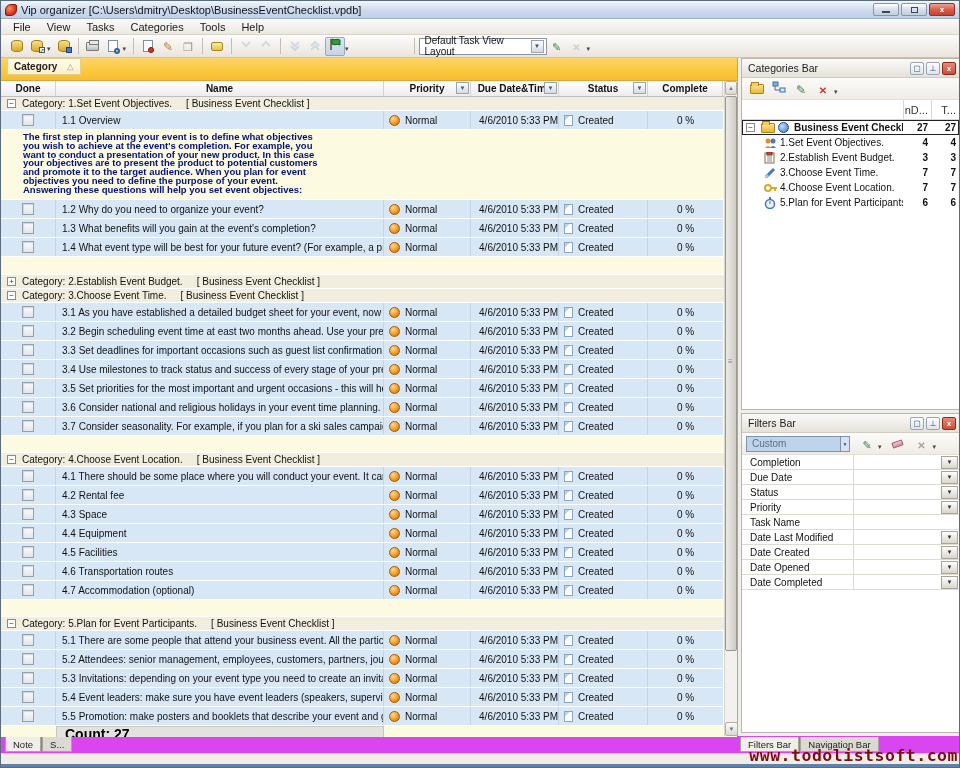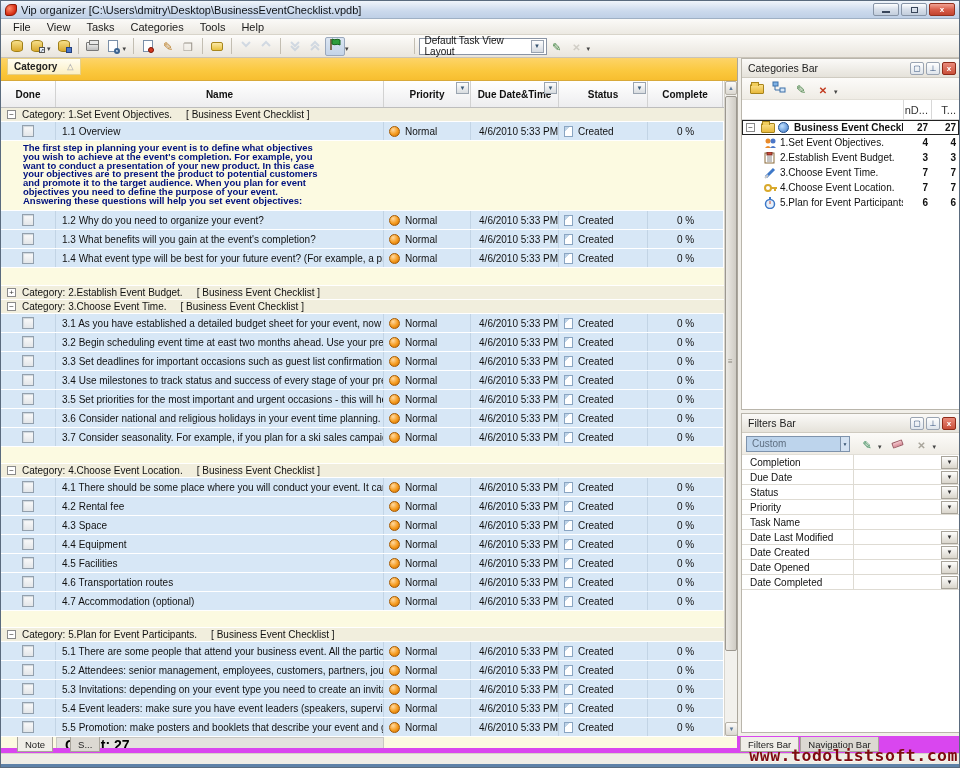--- a/index.html
+++ b/index.html
@@ -54,21 +54,21 @@
   .rpanel{width:222px;height:678px;background:#F1EFE9;padding-left:3px;}
 
   
   .groupbar{height:23px;background:linear-gradient(#FDD469,#FBC940 55%,#F7BE2F);display:flex;padding:0 6px;
             border-bottom:1px solid #D8A93A;}
   .gchip{height:17px;background:linear-gradient(#FFFDF2,#FBEFC4);border:1px solid #E6D089;display:flex;align-items:center;
          padding:0 6px;font-size:10px;font-weight:bold;color:#222;}
   .gchip .sort{font-size:8px;color:#B9B9B9;margin-left:10px;}
 
   
-  .ghead{height:27px;display:flex;background:linear-gradient(#FFFFFF,#EDEDEF);border-bottom:1px solid #BDBDBD;}
+  .ghead{height:16px;display:flex;background:linear-gradient(#FFFFFF,#EDEDEF);border-bottom:1px solid #BDBDBD;}
   .hcell{font-size:10px;font-weight:bold;color:#111;display:flex;align-items:center;justify-content:center;
          border-right:1px solid #D2D2D2;position:relative;}
   .hdd{position:absolute;right:1px;top:1px;width:13px;height:12px;background:linear-gradient(#FDFDFD,#D8DCE0);
        border:1px solid #9AA4B0;font-size:6px;color:#3B5A77;display:flex;align-items:center;justify-content:center;}
 
   
   .gcontent{height:640px;overflow:hidden;background:#fff;}
   .catrow{height:13px;margin-bottom:1px;background:#F1EEDD;display:flex;align-items:center;font-size:10px;color:#111;
           padding-left:6px;}
   .expbox{width:9px;height:9px;border:1px solid #8A8A8A;background:#fff;font-size:8px;line-height:7px;text-align:center;
@@ -136,21 +136,21 @@
   .frow .flbl{width:112px;padding-left:8px;border-right:1px solid #DEDBD3;overflow:hidden;white-space:nowrap;height:100%;display:flex;align-items:center;}
   .frow .fval{flex:1;height:100%;}
   .fdd{width:17px;height:13px;margin-right:1px;background:linear-gradient(#FDFDFC,#DAD6CC);border:1px solid #A8A49A;
        font-size:6px;color:#333;display:flex;align-items:center;justify-content:center;}
 
   
   .tabsrow{position:absolute;left:0;top:735px;width:960px;height:17px;display:flex;}
   .tab{height:15px;margin-top:1px;border:1px solid #A8A49A;border-top:none;background:#DCD9D2;font-size:9.5px;color:#222;
        display:flex;align-items:center;justify-content:center;padding:0 7px;margin-right:1px;}
   .tab.active{background:#F0EEE8;}
-  .ltabs{margin-left:16px;display:flex;gap:16px;}
+  .ltabs{margin-left:4px;display:flex;}
   .rtabs{position:absolute;left:739px;display:flex;}
   .statusbar{position:absolute;left:0;top:752px;width:960px;height:11px;background:#EFEDE6;border-top:1px solid #D5D2C8;}
   .strip{position:absolute;left:0;top:763px;width:960px;height:5px;background:#5E82A8;}
   .watermark{position:absolute;right:1px;top:745px;font-family:"DejaVu Sans Mono",monospace;font-size:16.5px;font-weight:bold;
              color:#7E0B10;letter-spacing:.5px;text-shadow:0 1px 0 rgba(255,255,255,.7);z-index:5;}
 
   
   .chev{display:block;}
   .treeic-round{width:11px;height:11px;border-radius:50%;}
 </style>

